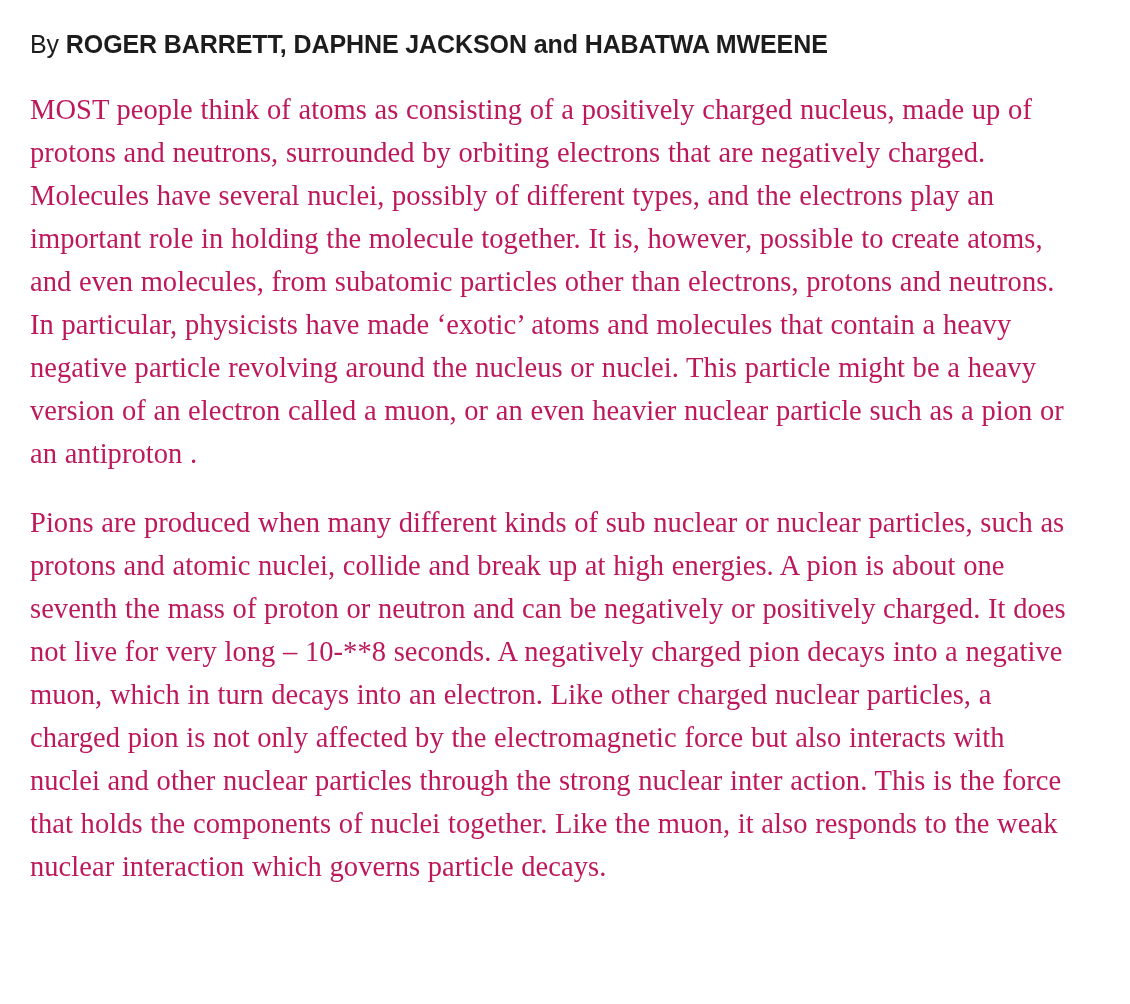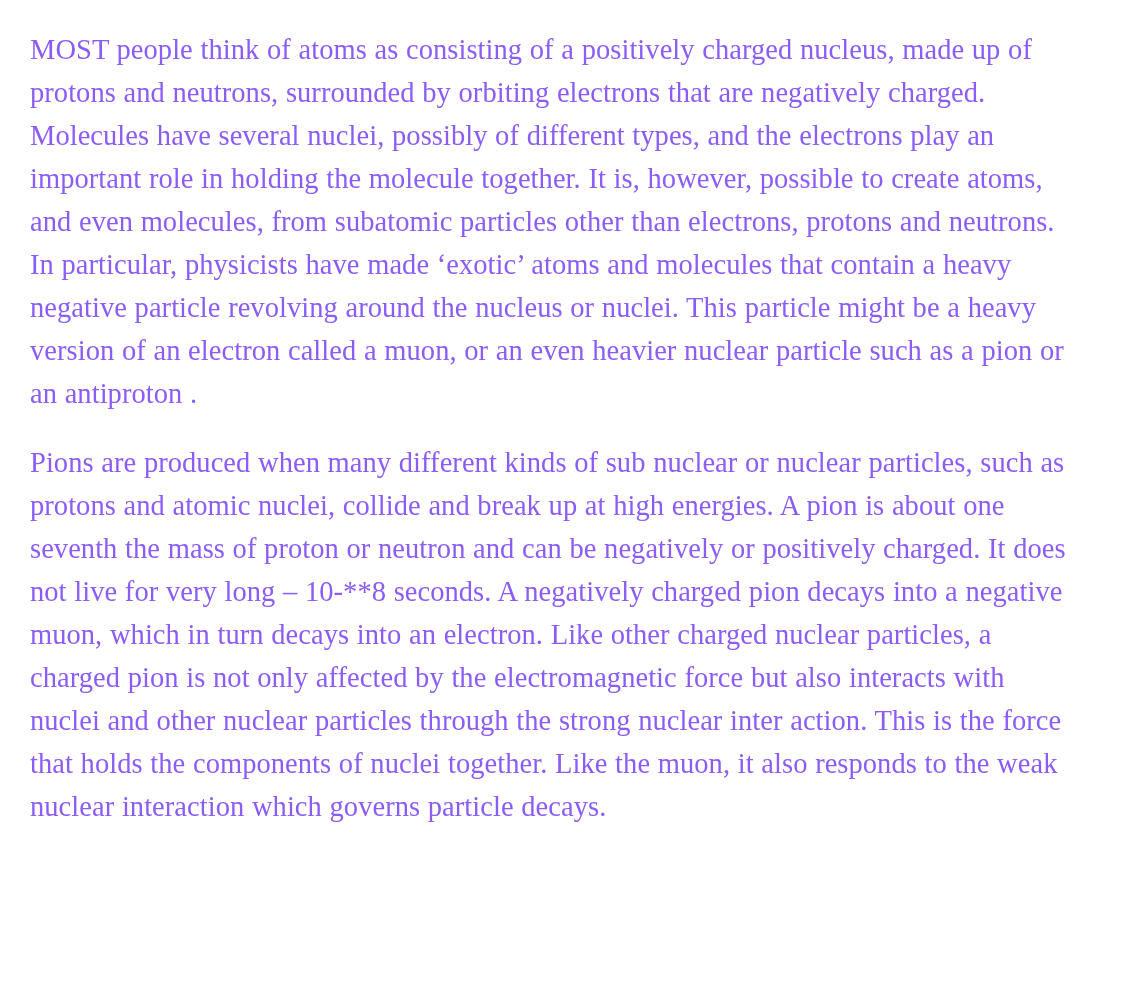--- a/index.html
+++ b/index.html
@@ -30,33 +30,34 @@
   .byline .by-word {
     font-weight: 400;
   }
   .byline .authors {
     font-weight: 700;
   }
   .body-par {
     font-family: "Liberation Serif", serif;
     font-size: 28.5px;
     line-height: 43px;
-    color: #8b5cf6;
+    color: #be185d;
     margin: 0 0 26px 0;
     text-align: left;
     letter-spacing: 0.05px;
     word-spacing: 0.5px;
   }
   .body-par:last-child {
     margin-bottom: 18px;
   }
 </style>
 </head>
 <body>
 
 <div class="article">
 
+  <p class="byline"><span class="by-word">By </span><span class="authors">ROGER BARRETT, DAPHNE JACKSON and HABATWA MWEENE</span></p>
 
   <p class="body-par">MOST people think of atoms as consisting of a positively charged nucleus, made up of protons and neutrons, surrounded by orbiting electrons that are negatively charged. Molecules have several nuclei, possibly of different types, and the electrons play an important role in holding the molecule together. It is, however, possible to create atoms, and even molecules, from subatomic particles other than electrons, protons and neutrons. In particular, physicists have made ‘exotic’ atoms and molecules that contain a heavy negative particle revolving around the nucleus or nuclei. This particle might be a heavy version of an electron called a muon, or an even heavier nuclear particle such as a pion or an antiproton .</p>
 
   <p class="body-par">Pions are produced when many different kinds of sub nuclear or nuclear particles, such as protons and atomic nuclei, collide and break up at high energies. A pion is about one seventh the mass of proton or neutron and can be negatively or positively charged. It does not live for very long – 10-**8 seconds. A negatively charged pion decays into a negative muon, which in turn decays into an electron. Like other charged nuclear particles, a charged pion is not only affected by the electromagnetic force but also interacts with nuclei and other nuclear particles through the strong nuclear inter action. This is the force that holds the components of nuclei together. Like the muon, it also responds to the weak nuclear interaction which governs particle decays.</p>
 
 </div>
 
 </body></html>

